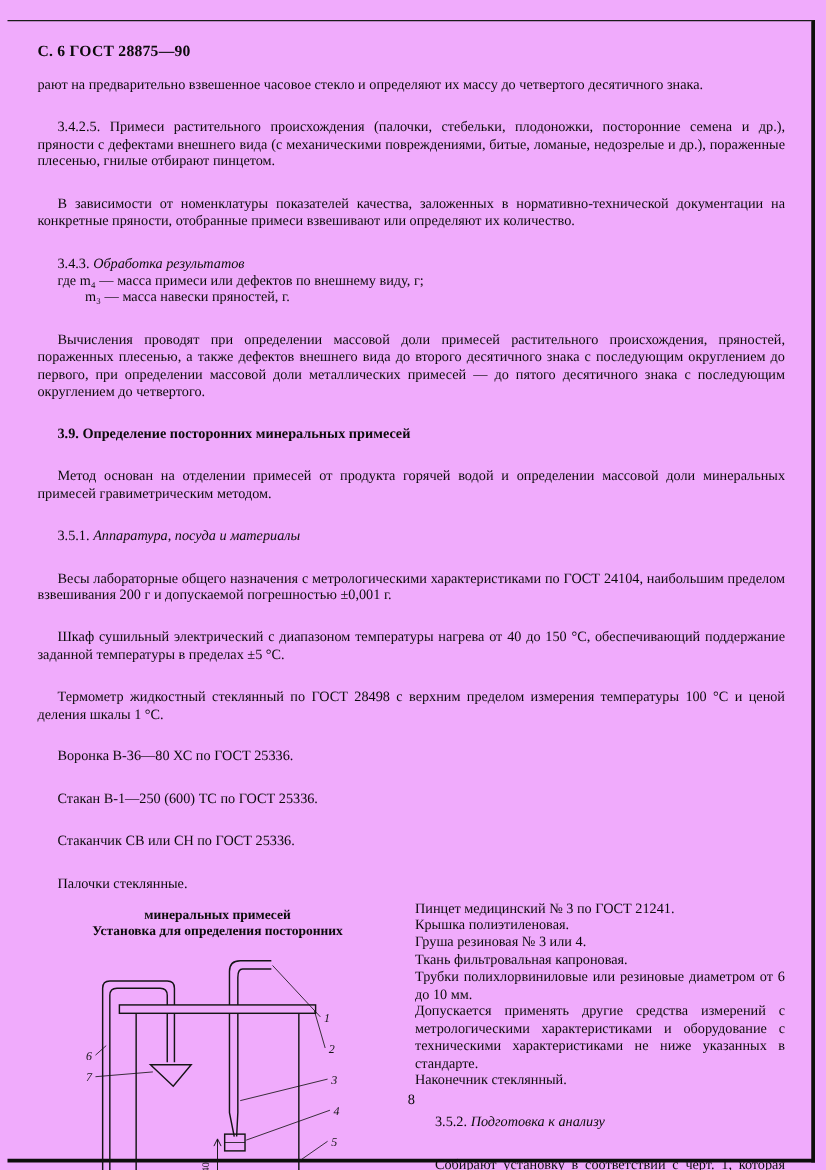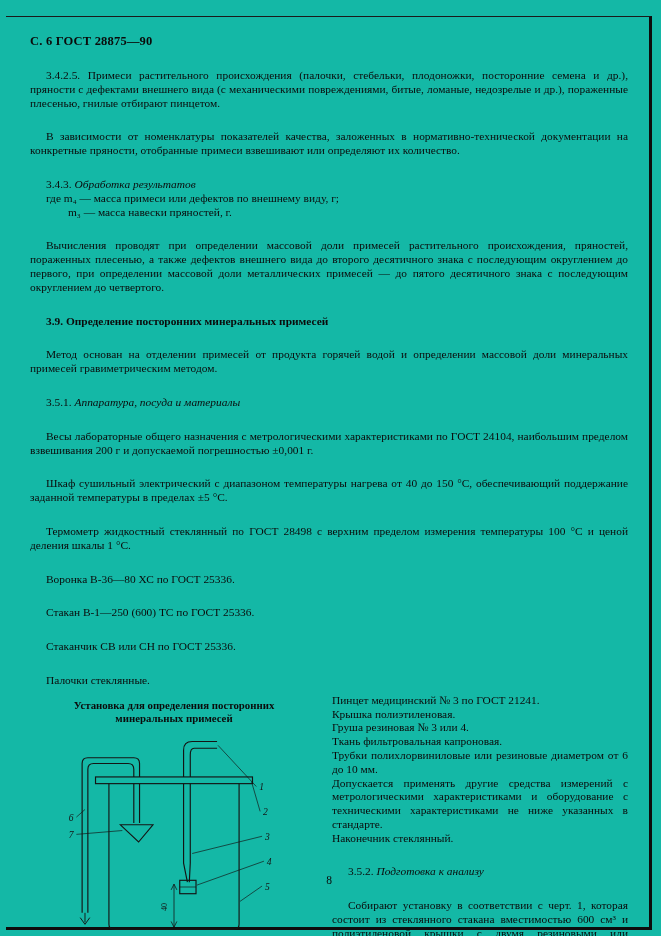--- a/index.html
+++ b/index.html
@@ -1,18 +1,18 @@
 <!DOCTYPE html>
 <html><head>
 <meta charset="utf-8">
 <style>
   * { margin:0; padding:0; box-sizing:border-box; }
   html, body { background:#ffffff; }
   .page {
-    position:relative; width:661px; height:936px; background:#14b8a6;
+    position:relative; width:661px; height:936px; background:#f0abfc;
     font-family:"Liberation Serif","DejaVu Serif",serif; color:#0b0b0b; overflow:hidden;
   }
   .frame {
     position:absolute; top:16px; left:6px; right:9px; bottom:6px;
     border-top:1px solid #1a1a1a; border-right:3px solid #0d0d0d; border-bottom:3px solid #0d0d0d;
     pointer-events:none;
   }
   .content { position:absolute; top:34px; left:30px; width:598px; }
   .hdr { font-weight:bold; font-size:12.5px; margin-bottom:13px; letter-spacing:0.2px; }
   p { font-size:11.4px; line-height:13.8px; text-align:justify; }
@@ -37,20 +37,21 @@
   .pageno { position:absolute; top:874px; left:30px; width:598px; text-align:center; font-size:11.5px; font-family:"Liberation Serif",serif; }
 </style>
 </head>
 <body>
 
 <div class="page">
   <div class="frame"></div>
   <div class="content">
     <div class="hdr">С. 6 ГОСТ 28875—90</div>
 
+    <p>рают на предварительно взвешенное часовое стекло и определяют их массу до четвертого десятичного знака.</p>
     <p class="ind">3.4.2.5. Примеси растительного происхождения (палочки, стебельки, плодоножки, посторонние семена и др.), пряности с дефектами внешнего вида (с механическими повреждениями, битые, ломаные, недозрелые и др.), пораженные плесенью, гнилые отбирают пинцетом.</p>
     <p class="ind">В зависимости от номенклатуры показателей качества, заложенных в нормативно-технической документации на конкретные пряности, отобранные примеси взвешивают или определяют их количество.</p>
     <p class="ind"><span>3.4.3.</span> <span class="it">Обработка результатов</span></p>
 
 
     <p class="whr1">где m₄ — масса примеси или дефектов по внешнему виду, г;</p>
     <p class="whr2">m₃ — масса навески пряностей, г.</p>
     <p class="ind">Вычисления проводят при определении массовой доли примесей растительного происхождения, пряностей, пораженных плесенью, а также дефектов внешнего вида до второго десятичного знака с последующим округлением до первого, при определении массовой доли металлических примесей — до пятого десятичного знака с последующим округлением до четвертого.</p>
     <p class="ind b">3.9. Определение посторонних минеральных примесей</p>
     <p class="ind">Метод основан на отделении примесей от продукта горячей водой и определении массовой доли минеральных примесей гравиметрическим методом.</p>
@@ -59,22 +60,22 @@
     <p class="ind">Шкаф сушильный электрический с диапазоном температуры нагрева от 40 до 150 °С, обеспечивающий поддержание заданной температуры в пределах ±5 °С.</p>
     <p class="ind">Термометр жидкостный стеклянный по ГОСТ 28498 с верхним пределом измерения температуры 100 °С и ценой деления шкалы 1 °С.</p>
     <p class="ind">Воронка В-36—80 ХС по ГОСТ 25336.</p>
     <p class="ind">Стакан В-1—250 (600) ТС по ГОСТ 25336.</p>
     <p class="ind">Стаканчик СВ или СН по ГОСТ 25336.</p>
     <p class="ind">Палочки стеклянные.</p>
 
     <div class="cols">
       <div class="col-left">
         <div class="fig-title">
+          <div>минеральных примесей</div>
           <div>Установка для определения посторонних</div>
-          <div>минеральных примесей</div>
         </div>
 
         <svg class="fig-svg" width="268" height="223" viewBox="0 0 280 233">
           <g stroke="#141414" stroke-width="1.2" fill="none">
             <rect x="58" y="48" width="164" height="7"></rect>
             <path d="M72,55 L72,202 Q72,207 77,207 L203,207 Q208,207 208,202 L208,55"></path>
             <path d="M150,48 L150,20 Q150,11 159,11 L185,11 M157,48 L157,25 Q157,18 161,18 L185,18"></path>
             <path d="M150,55 L150,138 L154,158 M157,55 L157,138 L156,158"></path>
             <rect x="146" y="156" width="17" height="14"></rect>
             <path d="M146,163 L163,163" stroke-width="0.7"></path>

